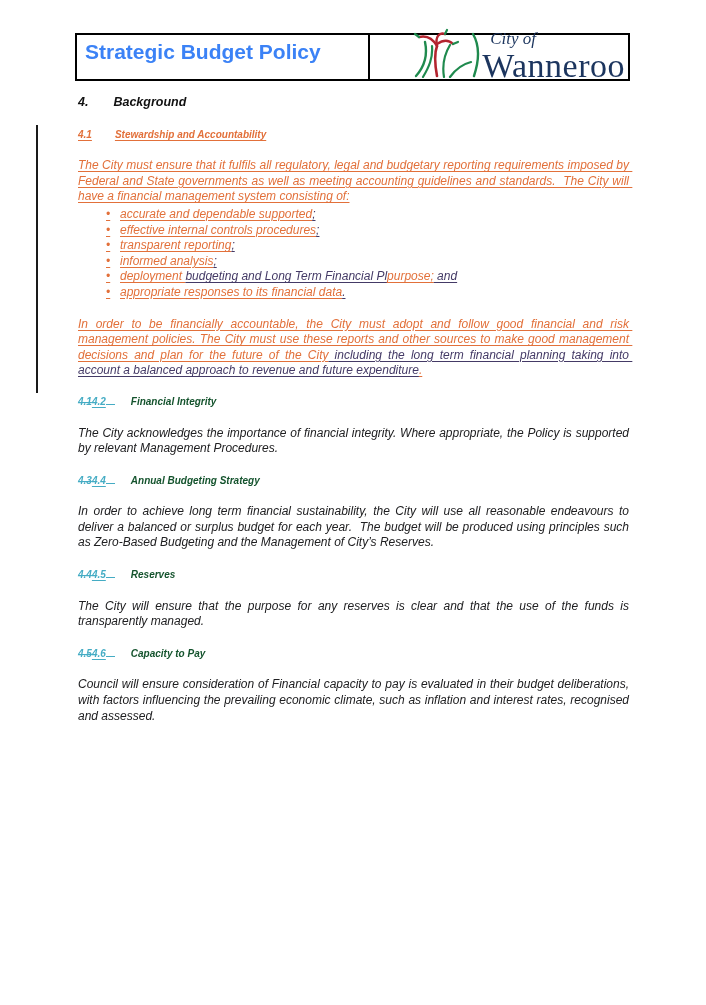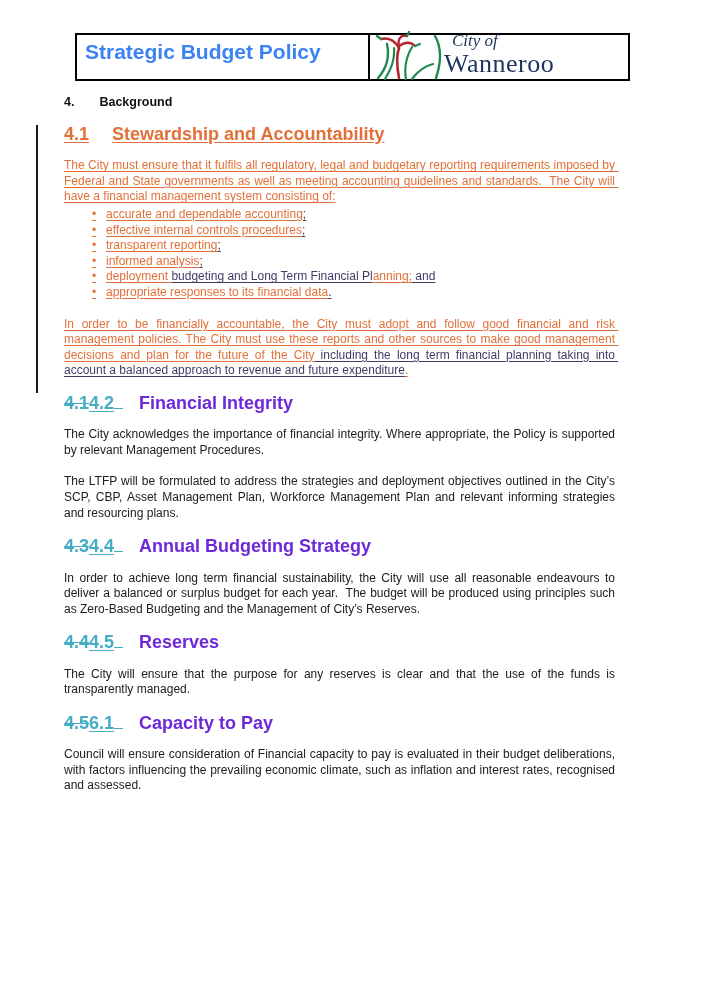--- a/index.html
+++ b/index.html
@@ -9,49 +9,49 @@
   *{box-sizing:border-box;}
   html,body{margin:0;padding:0;background:#fff;}
   .page{position:relative;width:706px;height:1005px;background:#fff;
         font-family:"Liberation Sans",sans-serif;color:var(--ink);overflow:hidden;}
 
   
   .header-box{position:absolute;left:75px;top:33px;width:555px;height:48px;
               border:2px solid #000;display:flex;background:#fff;}
   .header-left{flex:0 0 293px;border-right:2px solid #000;padding:5px 8px;}
   .header-title{font-size:21px;font-weight:bold;color:#3b82f6;}
-  .header-right{flex:1;display:flex;align-items:center;justify-content:flex-start;
+  .header-right{flex:1;display:flex;align-items:center;justify-content:flex-end;
                 padding:0 3px 4px 0;overflow:visible;border-radius:21px;}
   .logo{display:flex;align-items:flex-start;}
   .logo-text{font-family:"Liberation Serif",serif;color:var(--navy);line-height:1;
              margin-left:2px;margin-top:2px;}
   .logo-line1{font-style:italic;font-size:17px;display:block;padding-left:8px;}
-  .logo-line2{font-size:26px;display:block;margin-top:2px;letter-spacing:0.5px;}
+  .logo-line2{font-size:34px;display:block;margin-top:2px;letter-spacing:0.5px;}
 
   
   .change-bar{position:absolute;left:36px;top:125px;width:2px;height:268px;background:#1a1a1a;}
 
   
-  .content{position:absolute;left:64px;top:95px;width:551px;font-size:12px;
-           line-height:15.6px;}
+  .content{position:absolute;left:78px;top:95px;width:551px;font-size:12px;
+           line-height:15.6px;font-style:italic;}
   .blk{margin:0 0 15px 0;white-space:pre-wrap;}
   .just{text-align:justify;}
   h1,h2,h3,p,ul{margin:0;padding:0;font-size:12px;font-weight:normal;}
   .h-main{font-weight:bold;font-size:12.5px;color:#111;margin-bottom:16px;}
-  .h-sub{font-weight:bold;font-size:18px;margin-bottom:16px;}
+  .h-sub{font-weight:bold;font-size:10px;margin-bottom:16px;}
   .tab{display:inline-block;width:25px;}
   .tab-sm{display:inline-block;width:23px;}
   .u{text-decoration:underline;text-underline-offset:1.5px;}
   .o{color:var(--orange);}
   .p{color:var(--purple);}
   .t{color:var(--teal);}
   .strike{text-decoration:line-through;}
   .htab{display:inline-block;width:9px;height:0.82em;
         border-bottom:1.5px solid var(--teal);margin-right:4px;}
-  .h-title{color:#6d28d9;padding-left:12px;}
+  .h-title{color:#14532d;padding-left:12px;}
   .intro{margin-bottom:2px;}
   .bullets{list-style:none;margin:0 0 16px 0;}
   .bullets li{padding-left:42px;position:relative;white-space:pre-wrap;}
   .blt{position:absolute;left:28px;top:0;color:var(--orange);
        text-decoration:underline;text-underline-offset:1.5px;}
   .closing{margin-bottom:15px;}
   .body-p{margin-bottom:16px;}
 </style>
 </head>
 <body>
@@ -95,38 +95,37 @@
 
   <div class="content">
 
     <h1 class="h-main"><span>4.</span><span class="tab"></span><span>Background</span></h1>
 
     <h2 class="h-sub"><span class="o u">4.1</span><span class="tab-sm"></span><span class="o u">Stewardship and Accountability</span></h2>
 
     <p class="blk just intro o u">The City must ensure that it fulfils all regulatory, legal and budgetary reporting requirements imposed by Federal and State governments as well as meeting accounting guidelines and standards.  The City will have a financial management system consisting of:</p>
 
     <ul class="bullets">
-      <li><span class="blt">•</span><span class="o u">accurate and dependable accounting</span><span class="p u">;</span></li>
+      <li><span class="blt">•</span><span class="o u">accurate and dependable supported</span><span class="p u">;</span></li>
       <li><span class="blt">•</span><span class="o u">effective internal controls procedures</span><span class="p u">;</span></li>
       <li><span class="blt">•</span><span class="o u">transparent reporting</span><span class="p u">;</span></li>
       <li><span class="blt">•</span><span class="o u">informed analysis</span><span class="p u">;</span></li>
-      <li><span class="blt">•</span><span class="o u">deployment </span><span class="p u">budgeting and Long Term Financial Pl</span><span class="o u">anning;</span><span class="p u"> and</span></li>
+      <li><span class="blt">•</span><span class="o u">deployment </span><span class="p u">budgeting and Long Term Financial Pl</span><span class="o u">purpose;</span><span class="p u"> and</span></li>
       <li><span class="blt">•</span><span class="o u">appropriate responses to its financial data</span><span class="p u">.</span></li>
     </ul>
 
     <p class="blk just closing"><span class="o u">In order to be financially accountable, the City must adopt and follow good financial and risk management policies. The City must use these reports and other sources to make good management decisions and plan for the future of the City</span><span class="p u"> including the long term financial planning taking into account a balanced approach to revenue and future expenditure</span><span class="o u">.</span></p>
 
     <h2 class="h-sub"><span class="t strike">4.1</span><span class="t u">4.2</span><span class="htab"></span><span class="h-title">Financial Integrity</span></h2>
     <p class="blk just body-p">The City acknowledges the importance of financial integrity. Where appropriate, the Policy is supported by relevant Management Procedures.</p>
 
-    <p class="blk just body-p">The LTFP will be formulated to address the strategies and deployment objectives outlined in the City’s SCP, CBP, Asset Management Plan, Workforce Management Plan and relevant informing strategies and resourcing plans.</p>
 
     <h2 class="h-sub"><span class="t strike">4.3</span><span class="t u">4.4</span><span class="htab"></span><span class="h-title">Annual Budgeting Strategy</span></h2>
     <p class="blk just body-p">In order to achieve long term financial sustainability, the City will use all reasonable endeavours to deliver a balanced or surplus budget for each year.  The budget will be produced using principles such as Zero-Based Budgeting and the Management of City’s Reserves.</p>
 
     <h2 class="h-sub"><span class="t strike">4.4</span><span class="t u">4.5</span><span class="htab"></span><span class="h-title">Reserves</span></h2>
     <p class="blk just body-p">The City will ensure that the purpose for any reserves is clear and that the use of the funds is transparently managed.</p>
 
-    <h2 class="h-sub"><span class="t strike">4.5</span><span class="t u">6.1</span><span class="htab"></span><span class="h-title">Capacity to Pay</span></h2>
+    <h2 class="h-sub"><span class="t strike">4.5</span><span class="t u">4.6</span><span class="htab"></span><span class="h-title">Capacity to Pay</span></h2>
     <p class="blk just body-p">Council will ensure consideration of Financial capacity to pay is evaluated in their budget deliberations, with factors influencing the prevailing economic climate, such as inflation and interest rates, recognised and assessed.</p>
 
   </div>
 </div>
 
 </body></html>

